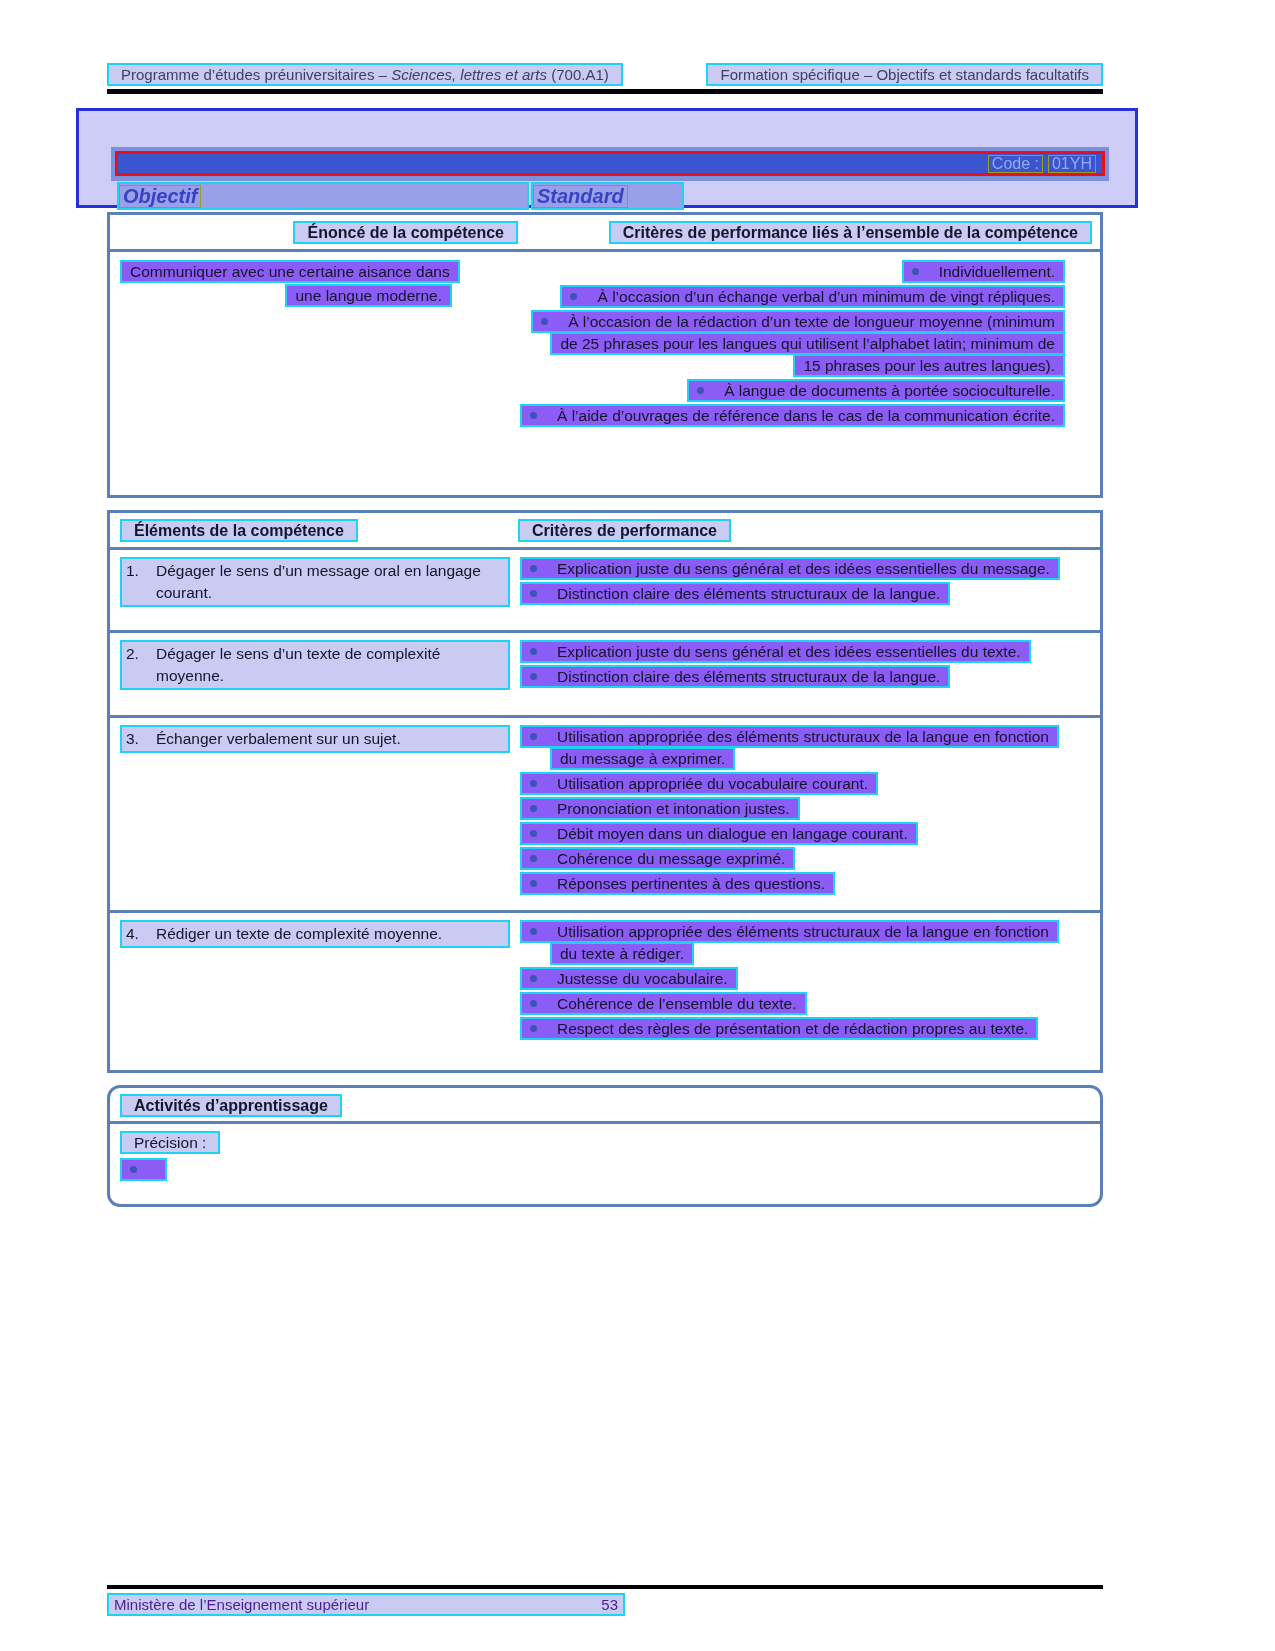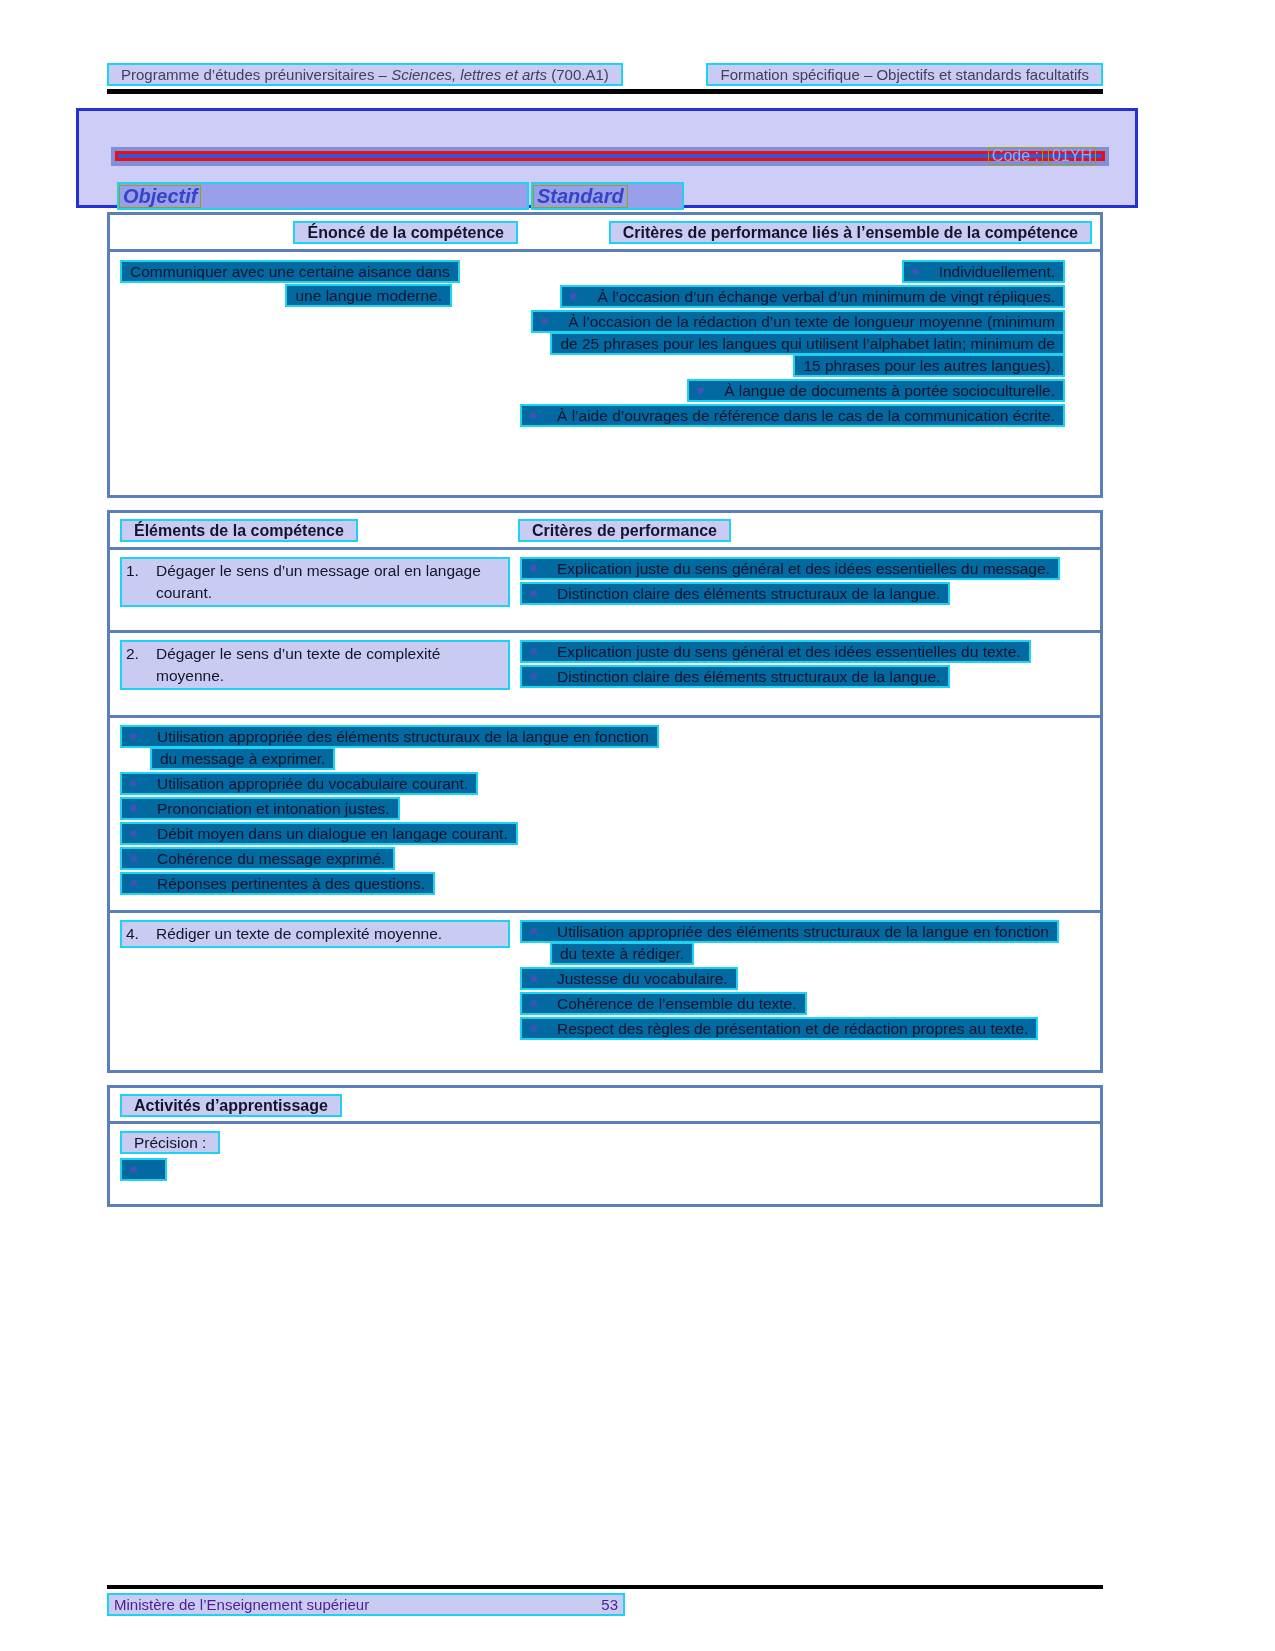--- a/index.html
+++ b/index.html
@@ -9,41 +9,41 @@
     position:relative; overflow:hidden;
   }
   .abs { position:absolute; }
 
   
   .hl {
     display:inline-block; background:#cacbf3; border:2px solid #1ed3f1;
     padding:0 12px; line-height:19px;
   }
   .hlc {
-    background:#0369a1; border:2px solid #1ed3f1; padding:1px 8px;
+    background:#8b5cf6; border:2px solid #1ed3f1; padding:1px 8px;
     -webkit-box-decoration-break:clone; box-decoration-break:clone;
   }
   .dot {
     display:inline-block; width:7px; height:7px; border-radius:50%;
     background:#3a55b5; margin-right:20px; vertical-align:2px;
   }
 
   
   #topheader {
     left:107px; top:63px; width:996px; display:flex;
     justify-content:space-between; font-size:15px; color:#3f4060;
   }
   #toprule { left:107px; top:89px; width:996px; height:5px; background:#000; }
 
   
   #banner {
     left:76px; top:108px; width:1062px; height:100px;
     background:#cdcdf8; border:3px solid #2531d5; box-sizing:border-box;
   }
-  #codebar-halo { position:absolute; left:32px; right:26px; top:36px; height:19px; background:#7e90d9; }
+  #codebar-halo { position:absolute; left:32px; right:26px; top:36px; height:34px; background:#7e90d9; }
   #codebar {
     position:absolute; left:4px; right:4px; top:4px; bottom:5px;
     border:3px solid #e51018; background:#3a55cd;
     display:flex; align-items:center; justify-content:flex-end; padding-right:6px;
   }
   .code-chip { color:#97a9f3; font-size:16px; line-height:16px; border:1px solid #999e1c; padding:0 3px; margin-left:5px; white-space:nowrap; }
   .band {
     position:absolute; top:71px; height:28px; background:#9a9fe9;
     border:2px solid #21d2f0; box-sizing:border-box; display:flex; align-items:center;
   }
@@ -54,21 +54,21 @@
     border:1px solid #999e1c; padding:0 3px; line-height:21px; white-space:nowrap;
   }
 
   
   .tbl {
     left:107px; width:996px; border:3px solid #5b80b5; box-sizing:border-box;
     background:#fff; overflow:hidden; font-size:15.5px;
   }
   #table1 { top:212px; height:286px;text-align:right; }
   #table2 { top:510px; height:563px; }
-  #table3 { top:1085px; height:122px; }
+  #table3 { top:1085px; height:122px;border-radius:13px; }
 
   .thead {
     display:flex; padding:6px 8px 5px 10px; border-bottom:3px solid #5b80b5;
     font-weight:bold; font-size:16px;
   }
   .thead .c1 { width:398px; flex:none; }
   .thead .c2 { flex:1; }
 
   .tbody1 { display:flex; padding:8px 8px 0 10px; }
   .cell-left { width:400px; flex:none; }
@@ -168,20 +168,25 @@
           <span class="elem-text"><span class="num">2.</span><span>Dégager le sens d’un texte de complexité moyenne.</span></span>
         </div>
     </div>
     <div class="cell-right">
       <div class="crit-item"><span class="hlc"><span class="dot"></span><span>Explication juste du sens général et des idées essentielles du texte.</span></span></div>
       <div class="crit-item"><span class="hlc"><span class="dot"></span><span>Distinction claire des éléments structuraux de la langue.</span></span></div>
     </div>
   </div>
 
   <div class="row" id="row-3">
+    <div class="cell-left">
+      <div class="elem-hl">
+          <span class="elem-text"><span class="num">3.</span><span>Échanger verbalement sur un sujet.</span></span>
+        </div>
+    </div>
     <div class="cell-right">
       <div class="crit-item"><span class="hlc"><span class="dot"></span><span>Utilisation appropriée des éléments structuraux de la langue en fonction du message à exprimer.</span></span></div>
       <div class="crit-item"><span class="hlc"><span class="dot"></span><span>Utilisation appropriée du vocabulaire courant.</span></span></div>
       <div class="crit-item"><span class="hlc"><span class="dot"></span><span>Prononciation et intonation justes.</span></span></div>
       <div class="crit-item"><span class="hlc"><span class="dot"></span><span>Débit moyen dans un dialogue en langage courant.</span></span></div>
       <div class="crit-item"><span class="hlc"><span class="dot"></span><span>Cohérence du message exprimé.</span></span></div>
       <div class="crit-item"><span class="hlc"><span class="dot"></span><span>Réponses pertinentes à des questions.</span></span></div>
     </div>
   </div>
 

